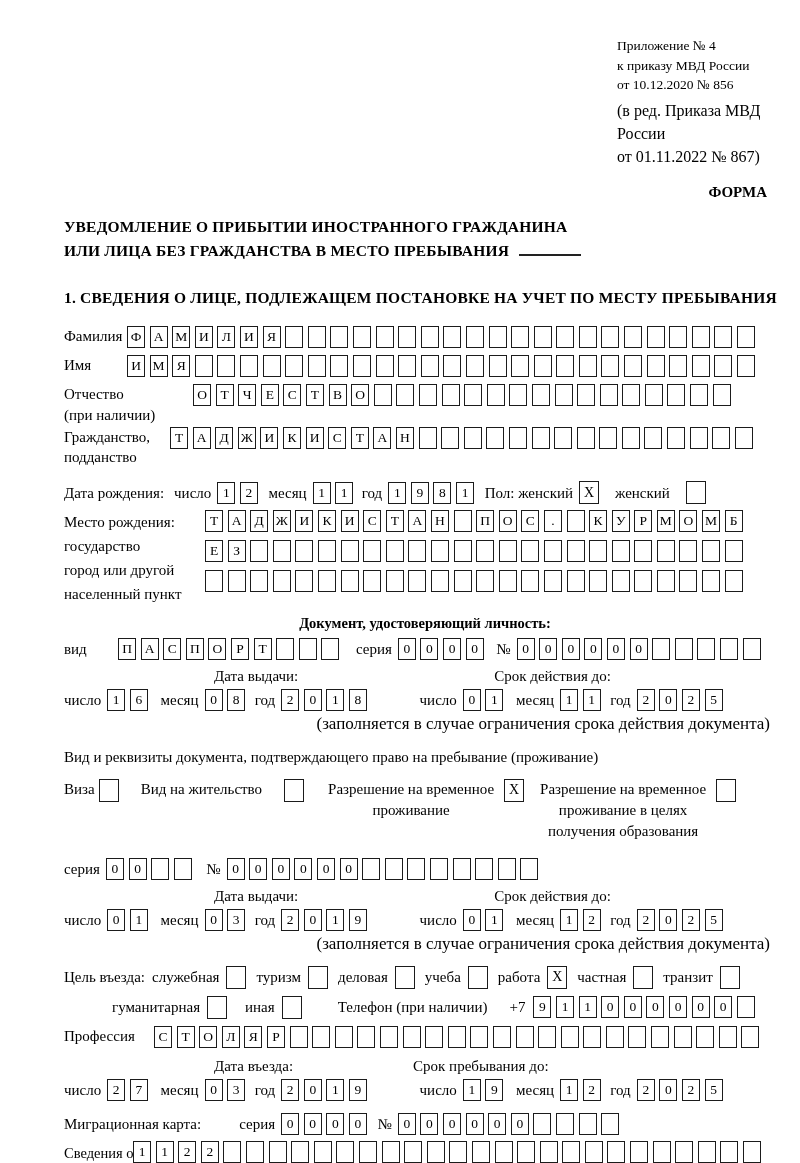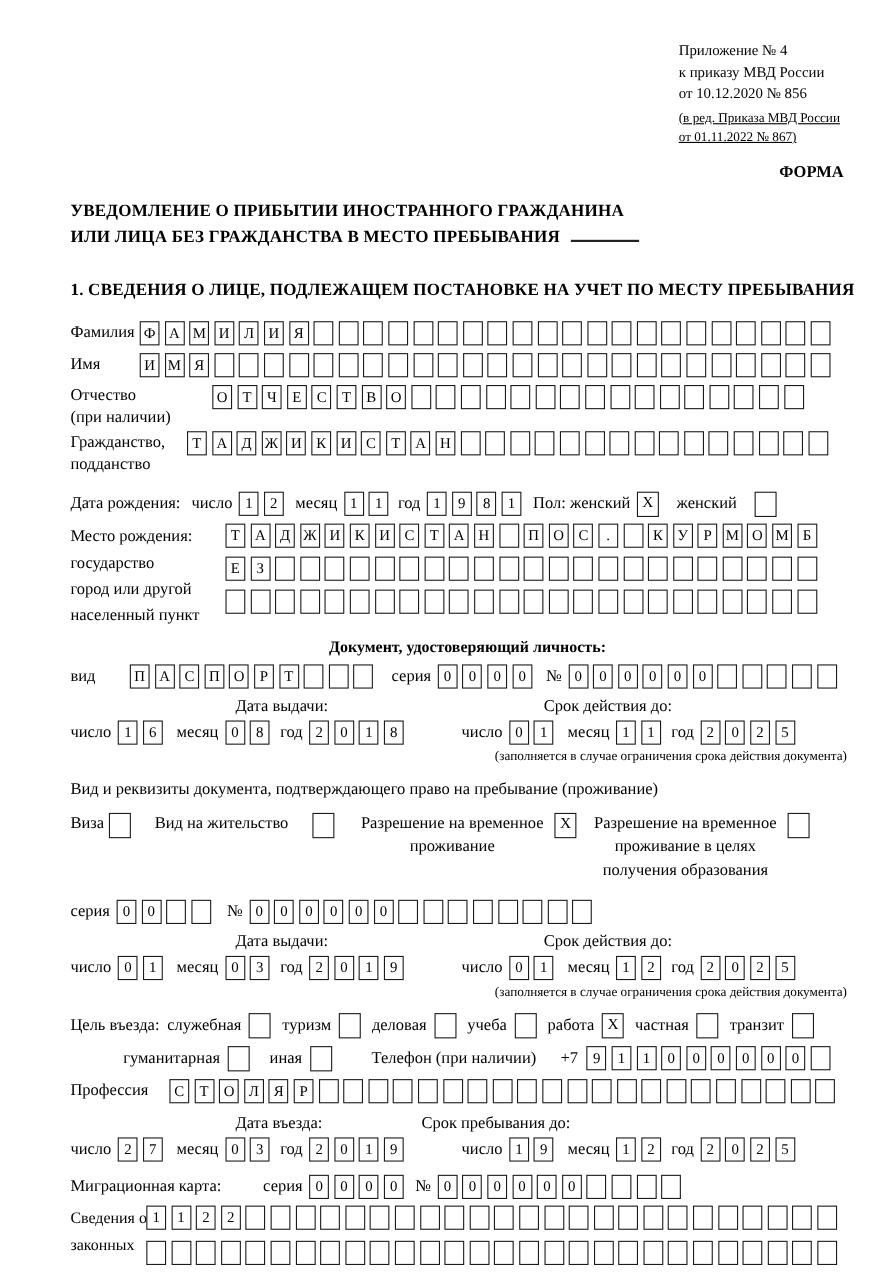--- a/index.html
+++ b/index.html
@@ -1,21 +1,21 @@
 <!DOCTYPE html>
 <html lang="ru"><head>
 <meta charset="utf-8">
 <style>
   * { box-sizing: border-box; }
   html,body { margin:0; padding:0; background:#ffffff; }
   body { font-family:"Liberation Serif", serif; color:#000; }
   .page { width:800px; min-height:1163px; padding:36px 14px 20px 64px; position:relative; }
 
   .top-right { margin-left:553px; font-size:13.5px; line-height:1.45; }
-  .top-right .g2 { font-size:12px; margin-top:4px; line-height:1.45;text-decoration:underline; }
+  .top-right .g2 { font-size:16px; margin-top:4px; line-height:1.45; }
   .forma { text-align:right; padding-right:19px; font-weight:bold; font-size:15px; margin-top:16px; }
 
   .title { font-weight:bold; font-size:15.5px; line-height:1.55; margin-top:14px; letter-spacing:.2px; }
   .title-underline { display:inline-block; width:62px; border-bottom:2.2px solid #222; height:1em; margin-left:10px; vertical-align:baseline; }
 
   .section-heading { font-weight:bold; font-size:15.5px; margin-top:26px; letter-spacing:.2px; }
 
   .frow { display:flex; align-items:flex-start; font-size:15px; }
   .flabel { flex:none; line-height:1.35; }
   .boxes { display:inline-flex; flex:none; }
@@ -23,21 +23,21 @@
           display:inline-flex; align-items:center; justify-content:center; font-size:13.5px; }
   .checkbox { flex:none; width:20px; height:23px; border:1.9px solid #1b1b1b;
           display:inline-flex; align-items:center; justify-content:center; font-size:14px; }
   .boxgrid { display:flex; flex-direction:column; gap:8px; }
 
   .mt20 { margin-top:19px; } .mt7 { margin-top:7px; } .mt6 { margin-top:6px; }
   .mt12 { margin-top:12px; } .mt14 { margin-top:14px; } .mt16 { margin-top:16px; }
 
   .center-bold { text-align:center; font-weight:bold; font-size:14.5px; margin-top:9px; }
   .dhead { display:flex; font-size:15px; margin-top:8px; }
-  .note-right { text-align:right; padding-right:16px; font-size:12px; margin-top:3px; }
+  .note-right { text-align:right; padding-right:16px; font-size:17px; margin-top:3px; }
   .plain { font-size:15px; line-height:1.55; }
   .rgroup { margin-left:48px; display:inline-flex; align-items:flex-start; }
   .dates .lbl { margin-right:6px; line-height:22px; }
   .dates { align-items:center; }
   .dates > * { display:inline-flex; }
 
   .opt { display:flex; align-items:flex-start; }
   .opt .olabel { line-height:1.4; }
   .opt-center { text-align:center; }
 
@@ -588,21 +588,21 @@
         <span class="cell"></span>
         <span class="cell"></span>
         <span class="cell"></span>
         <span class="cell"></span>
         <span class="cell"></span>
       </span>
   </div>
 
   <div class="dhead" style="margin-top:10px">
     <span style="margin-left:150px">Дата въезда:</span>
-    <span style="margin-left:90px">Срок пребывания до:</span>
+    <span style="margin-left:120px">Срок пребывания до:</span>
   </div>
 
   <div class="frow dates" style="margin-top:4px">
     <span class="lbl">число</span>
     <span class="boxes">
         <span class="cell">2</span>
         <span class="cell">7</span>
       </span>
     <span class="lbl" style="margin-left:8px">месяц</span>
     <span class="boxes">

